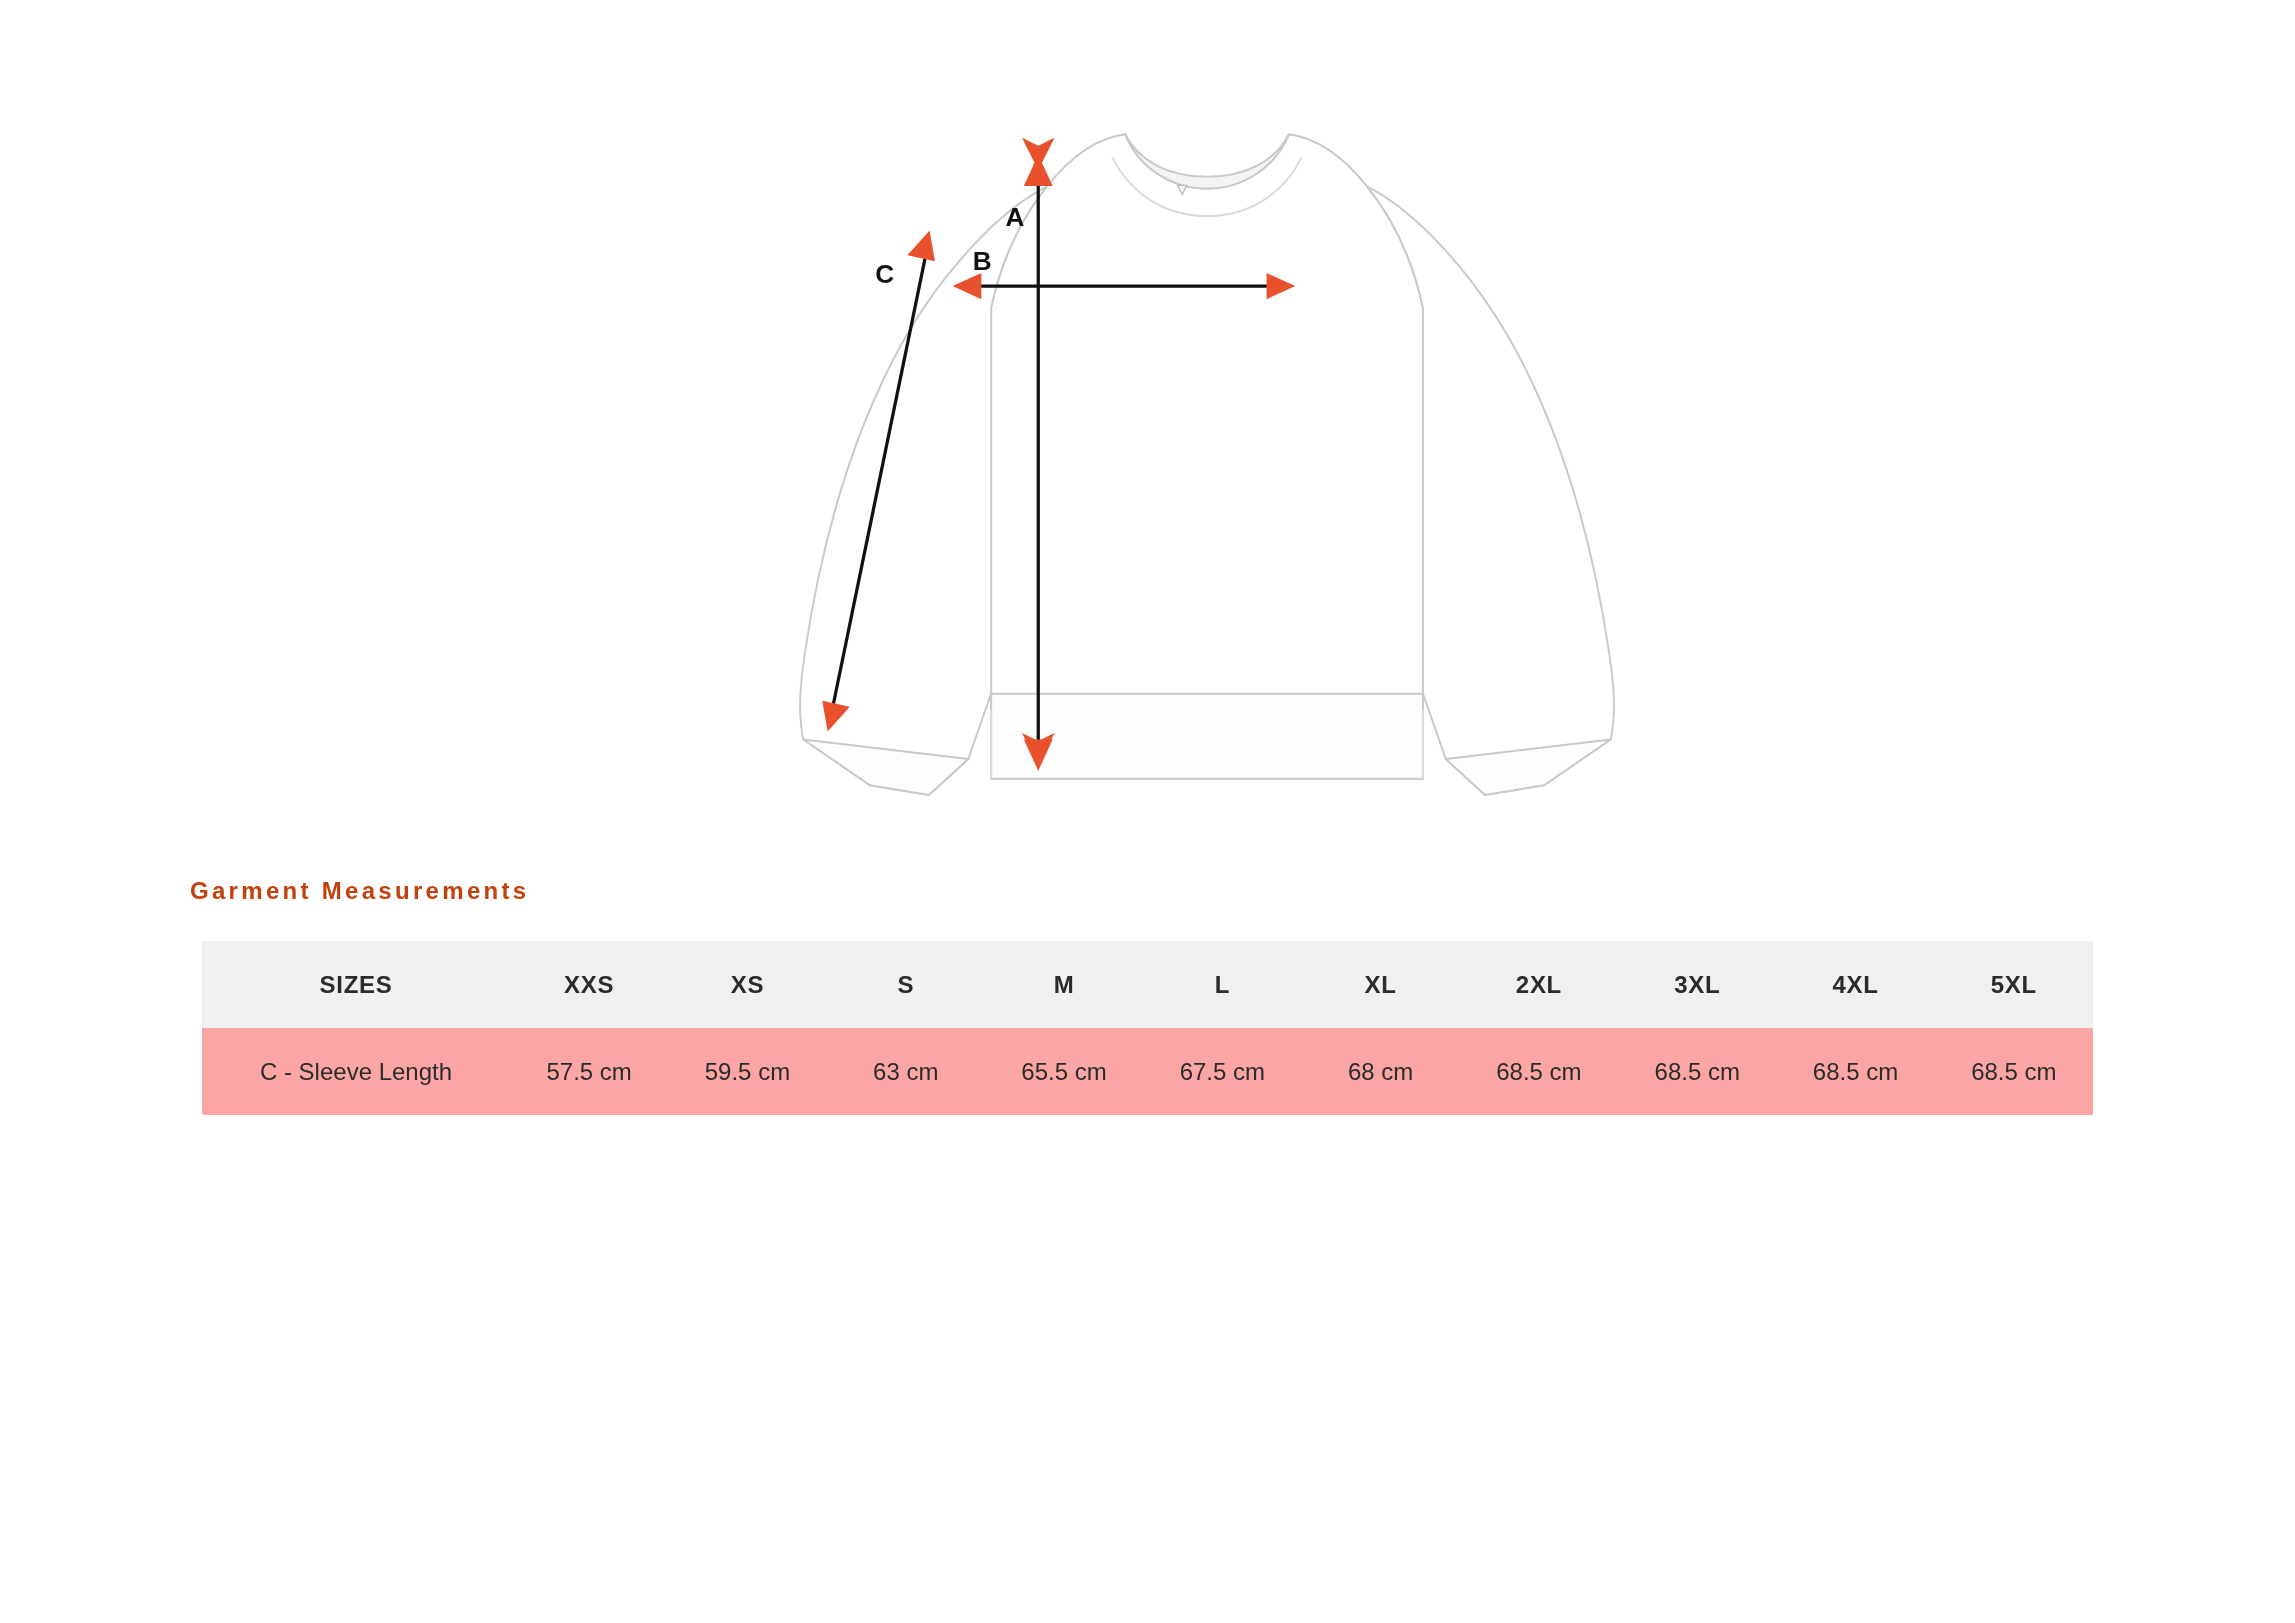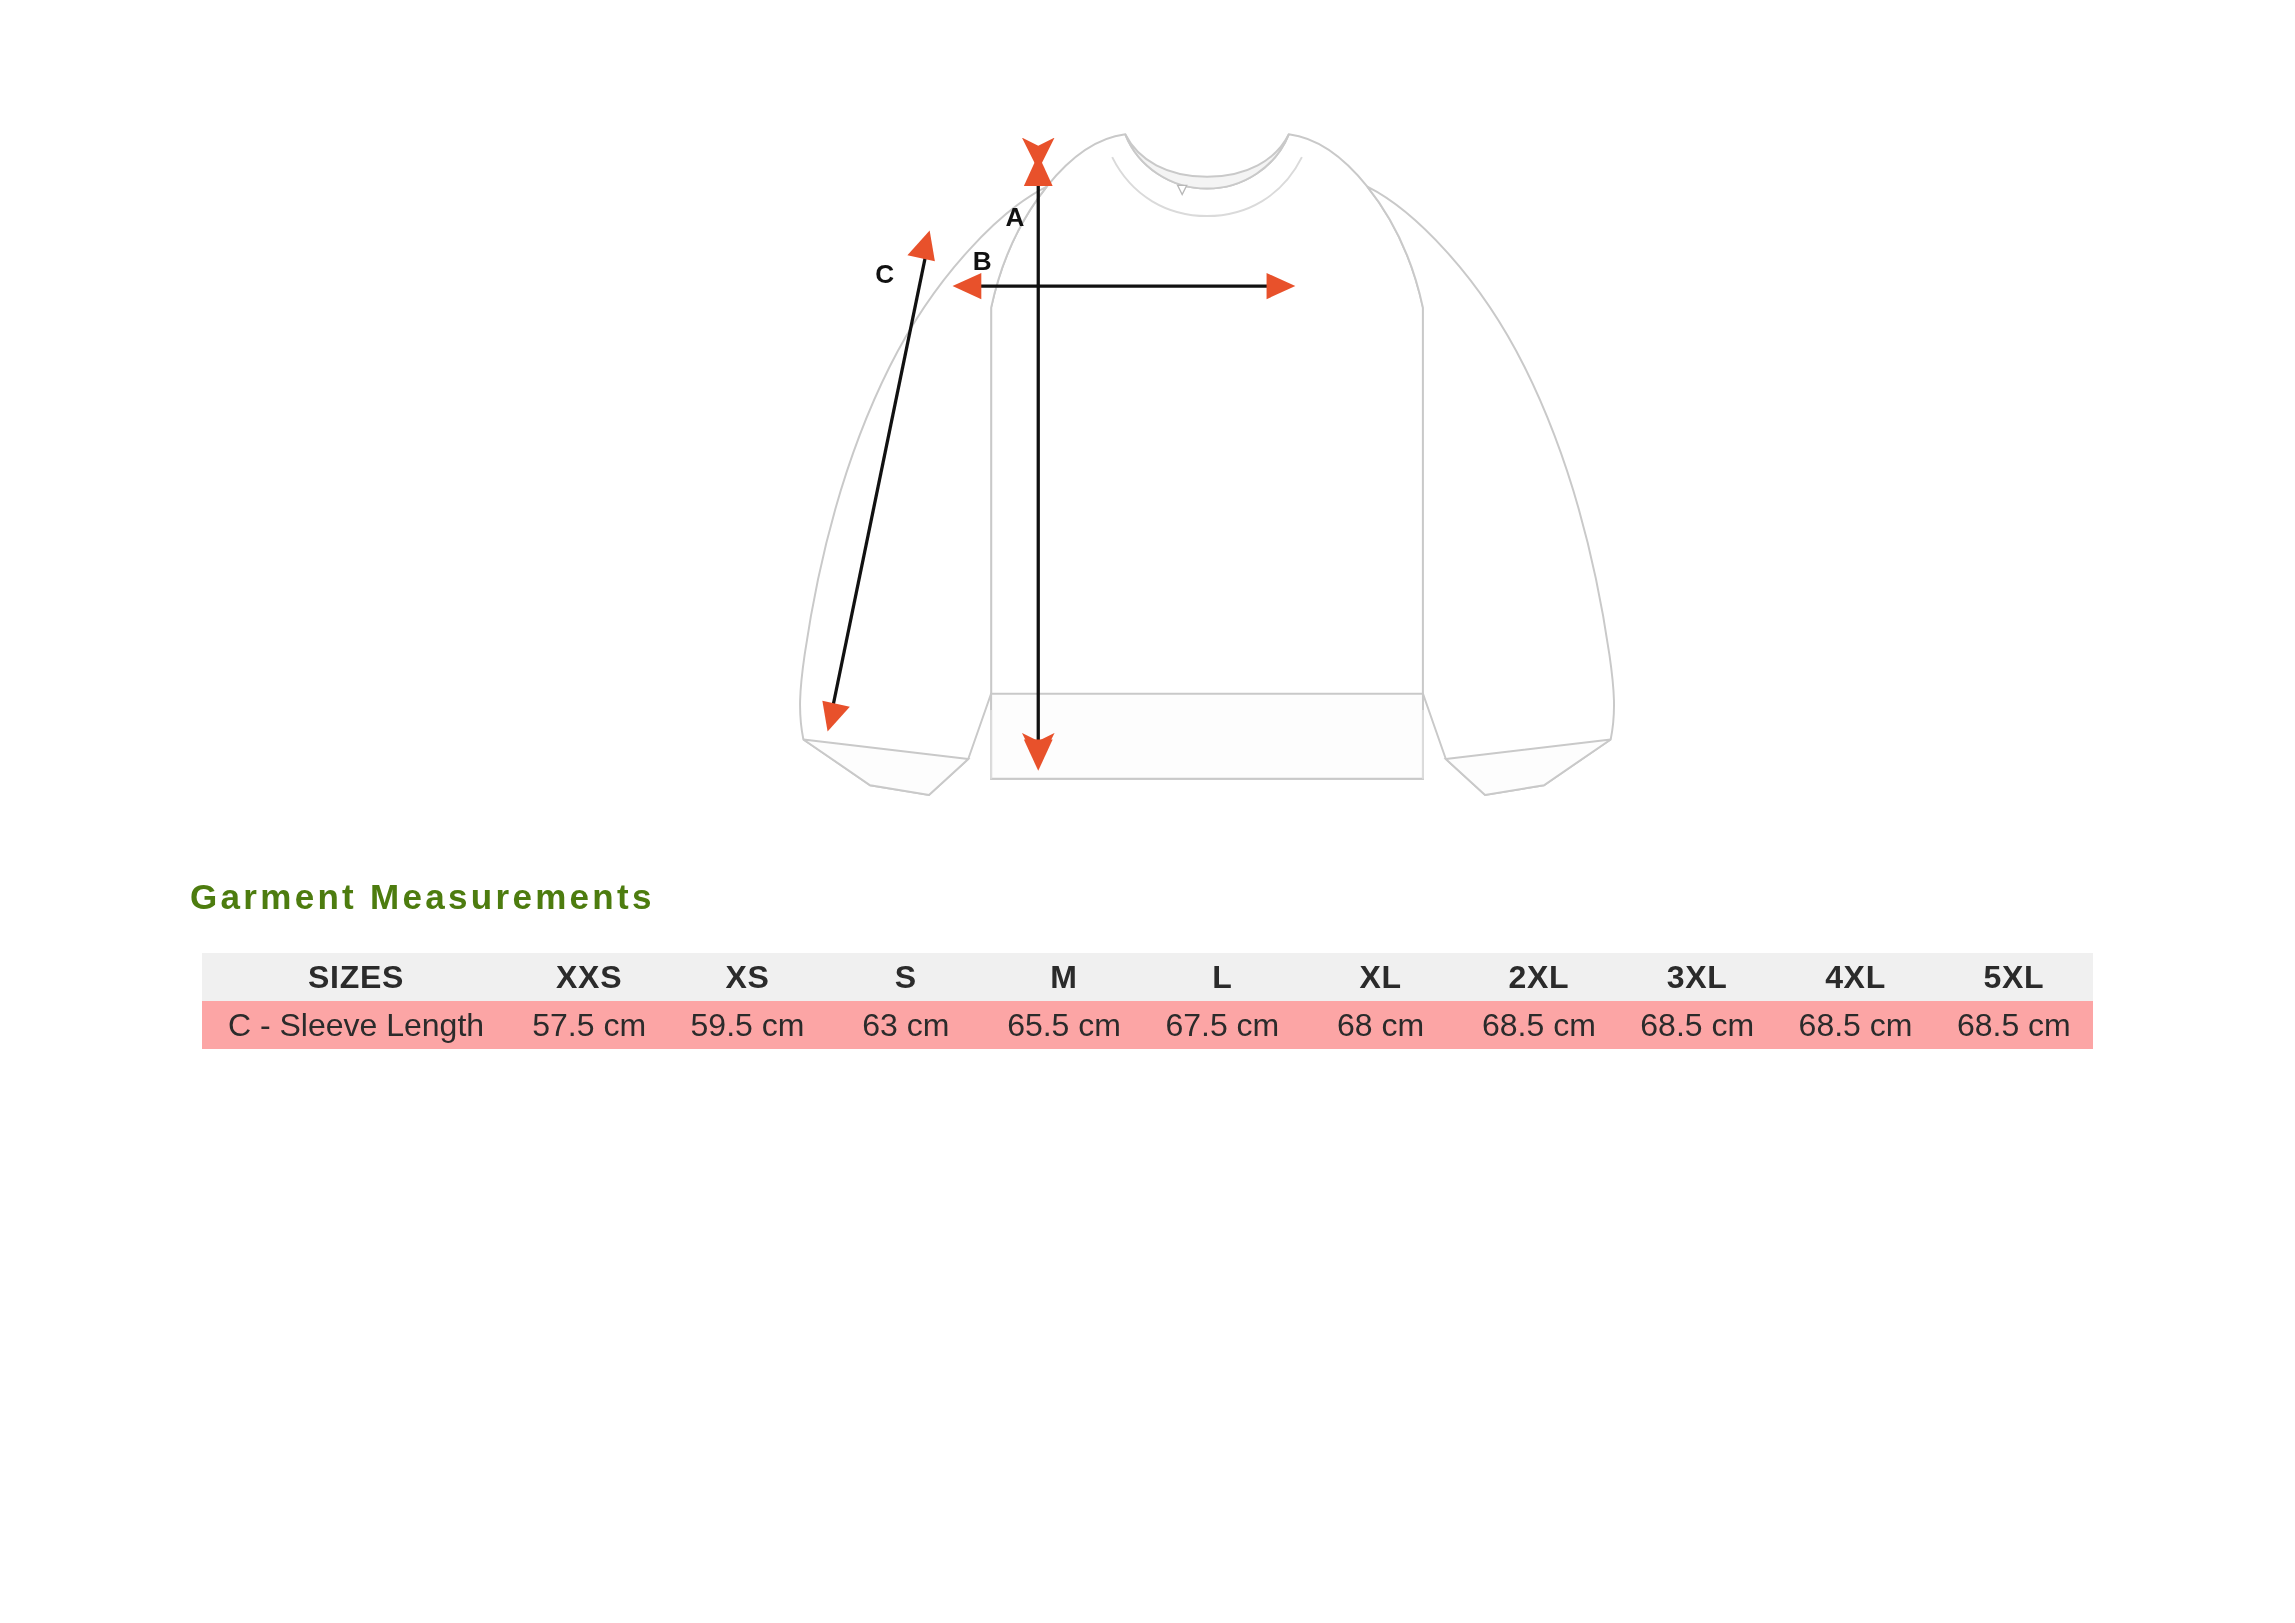--- a/index.html
+++ b/index.html
@@ -39,38 +39,38 @@
 
   
   .sheet {
     position: absolute;
     left: 0;
     top: 877px;
     width: 2295px;
   }
   .section-title {
     margin: 0 0 36px 190px;
-    font-size: 35px;
+    font-size: 24px;
     font-weight: bold;
     letter-spacing: 3.3px;
-    color: #4d7c0f;
+    color: #c2410c;
   }
   table.measure {
     border-collapse: collapse;
     margin: 0 auto;
     width: 1891px;
     table-layout: fixed;
   }
   table.measure th,
   table.measure td {
-    font-size: 32px;
+    font-size: 24px;
     color: #2b2b2b;
     text-align: center;
     padding: 0;
-    height: 48px;
+    height: 87px;
     vertical-align: middle;
     font-weight: normal;
     border-bottom: 0.7px solid #e2e2e2;
   }
   table.measure thead th {
     background: #f0f0f0;
     font-weight: bold;
     letter-spacing: 0.7px;
     border-bottom: none;
   }

